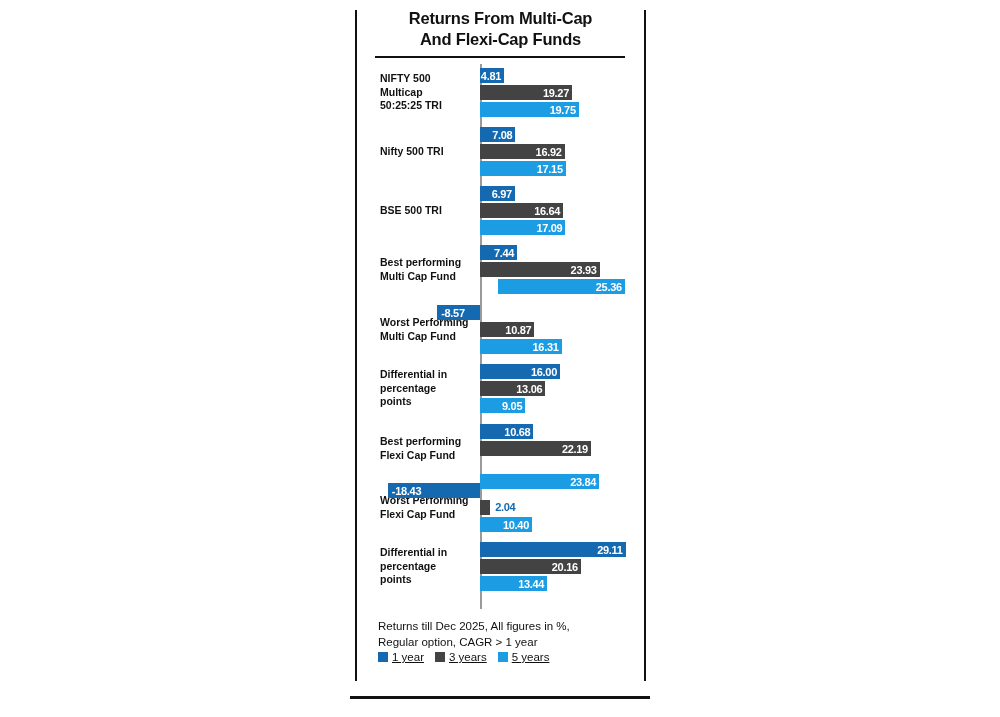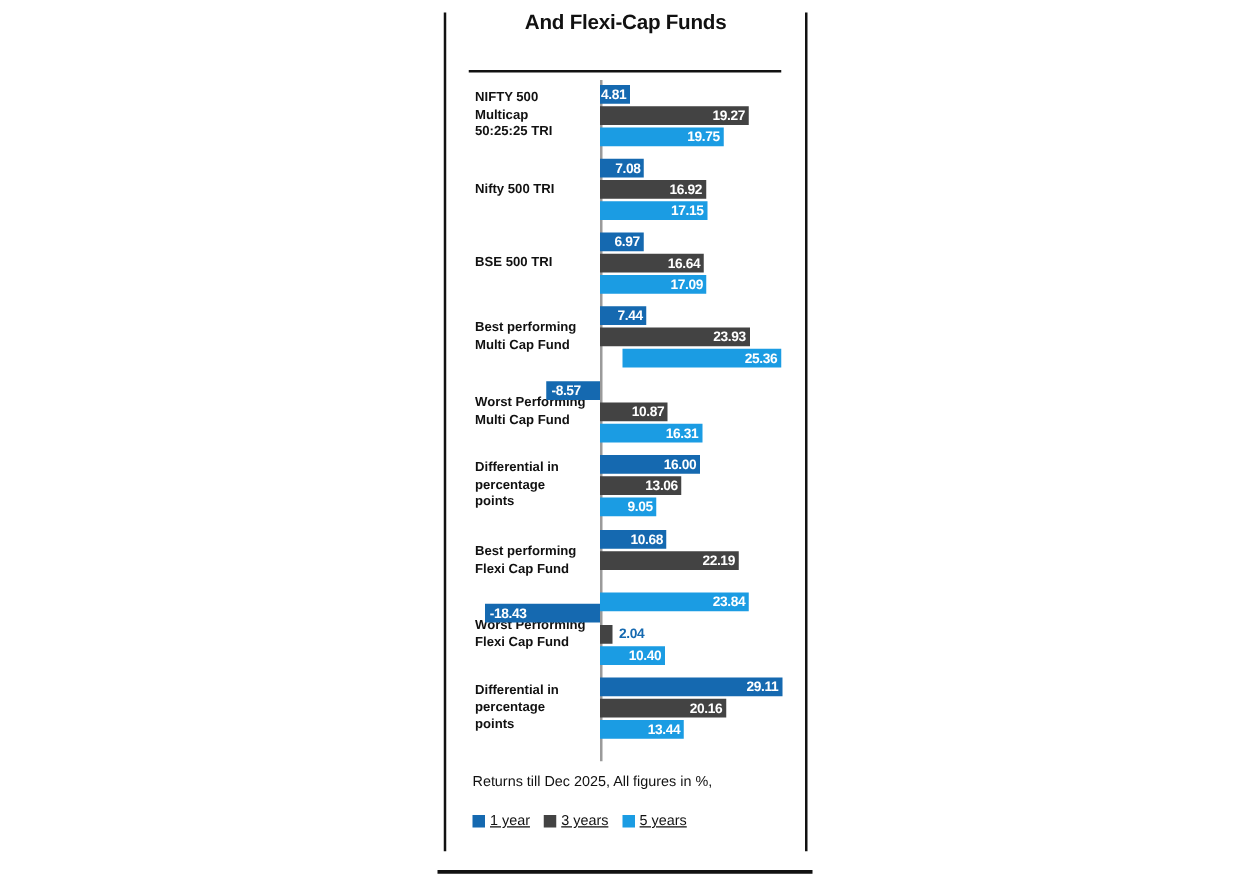--- a/index.html
+++ b/index.html
@@ -70,40 +70,41 @@
   .legend-item{display:flex;align-items:center;gap:4px;text-decoration:underline;}
   .swatch{width:10px;height:10px;display:inline-block;}
   .legend-label{font-size:11.5px;color:#111;white-space:nowrap;}
 </style>
 </head>
 <body>
 
 <div id="figure"></div>
 
 <div id="title">
+  <div>Returns From Multi-Cap</div>
   <div>And Flexi-Cap Funds</div>
 </div>
 <div id="title-rule"></div>
 
 <div id="plot">
   <div class="zero-axis"></div>
   <div id="groups-container">
       <div class="group" style="top: 4px;">
         <div class="glabel" style="top: 4px;">
           <div>NIFTY 500</div>
           <div>Multicap</div>
           <div>50:25:25 TRI</div>
         </div>
         <div class="barrow" style="top: 0px; left: 0px; width: 291px;">
           <div class="bar pos c1" style="width: 24.05px; left: 125px;">
             <span class="val">4.81</span>
           </div>
         </div>
         <div class="barrow" style="top: 17px; left: 0px; width: 291px;">
-          <div class="bar pos c2" style="width: 119px; left: 125px;">
+          <div class="bar pos c2" style="width: 92px; left: 125px;">
             <span class="val">19.27</span>
           </div>
         </div>
         <div class="barrow" style="top: 34px; left: 0px; width: 291px;">
           <div class="bar pos c3" style="width: 98.75px; left: 125px;">
             <span class="val">19.75</span>
           </div>
         </div>
       </div>
       <div class="group" style="top: 63px;">
@@ -271,20 +272,21 @@
           <div class="bar pos c3" style="width: 67.2px; left: 125px;">
             <span class="val">13.44</span>
           </div>
         </div>
       </div>
     </div>
 </div>
 
 <div id="footnote">
   <div>Returns till Dec 2025, All figures in %,</div>
+  <div>Regular option, CAGR &gt; 1 year</div>
 </div>
 
 <div id="legend">
     <div class="legend-item">
       <span class="swatch" style="background: rgb(21, 105, 176);"></span>
       <span class="legend-label">1 year</span>
     </div>
     <div class="legend-item">
       <span class="swatch" style="background: rgb(67, 67, 67);"></span>
       <span class="legend-label">3 years</span>

